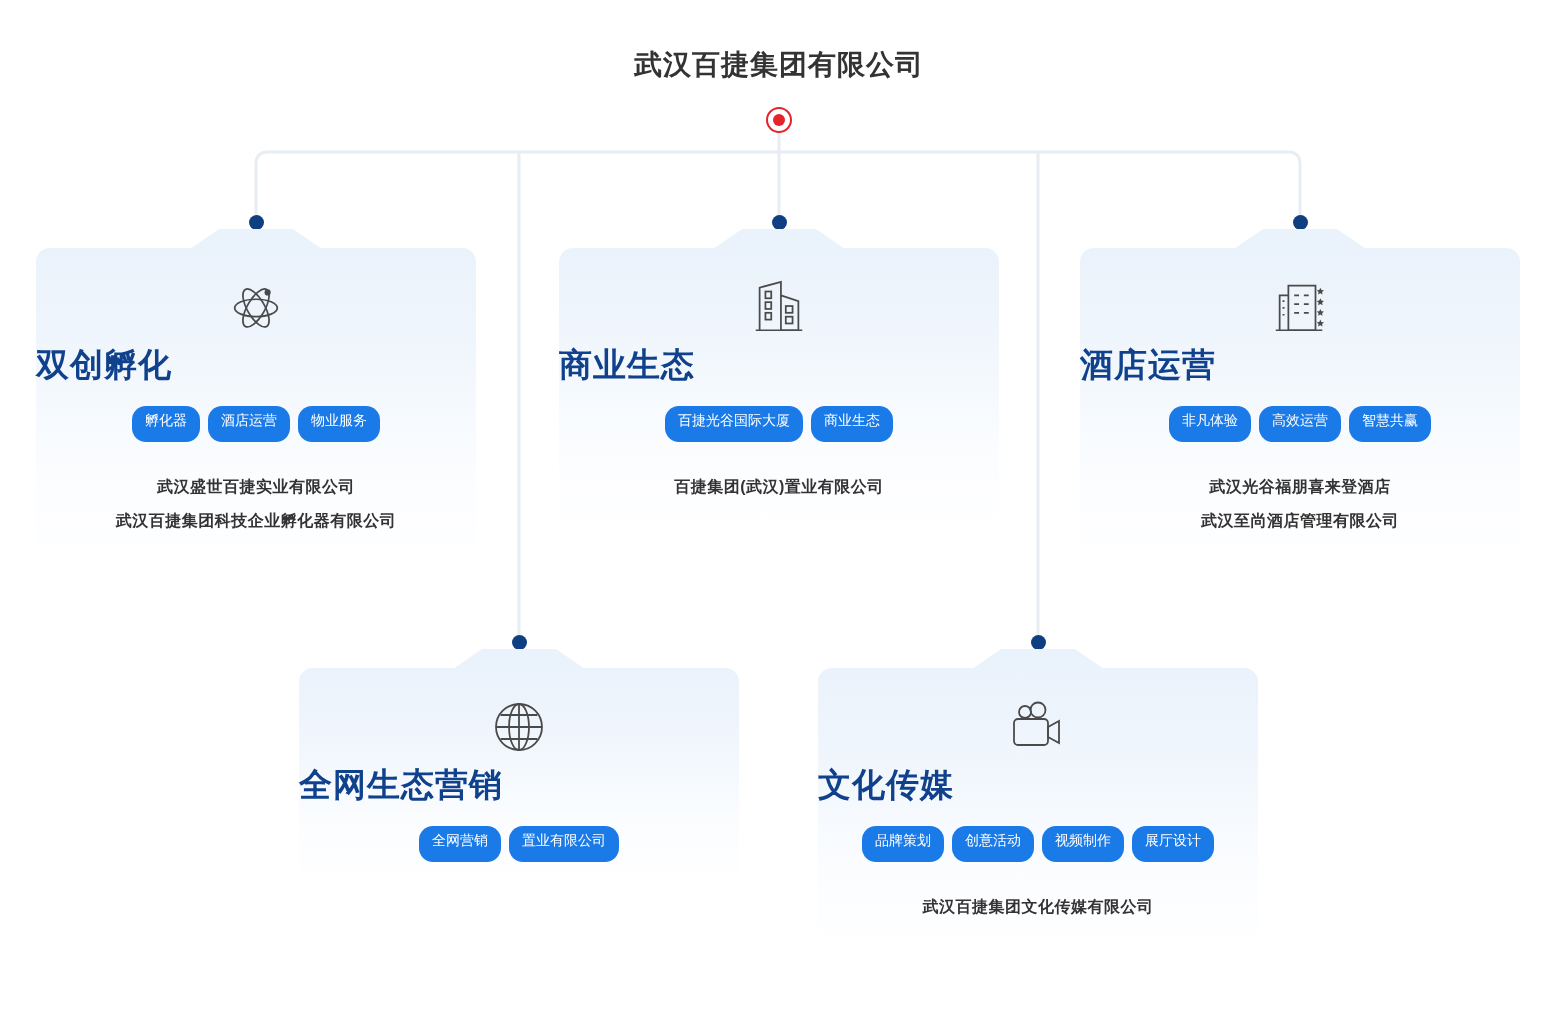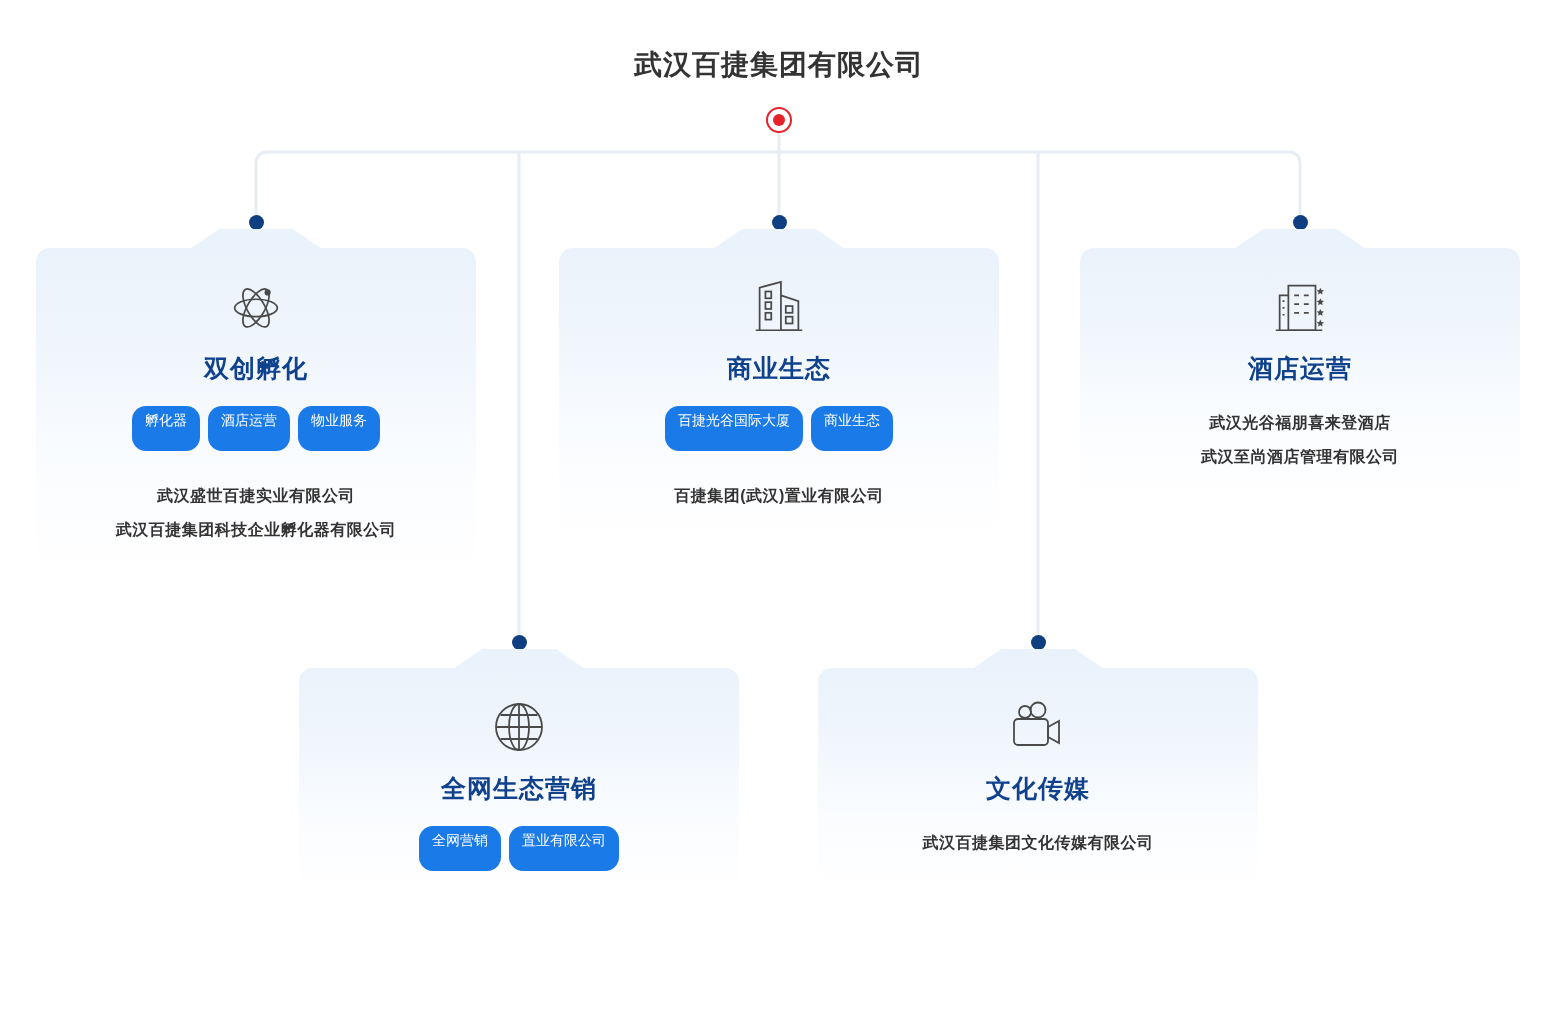--- a/index.html
+++ b/index.html
@@ -103,43 +103,44 @@
   .card-icon {
     height: 62px;
     display: flex;
     align-items: center;
     justify-content: center;
     margin-bottom: 12px;
   }
   .card-icon svg { display: block; }
 
   .card-title {
-    text-align: center;
-    font-size: 25px;
+    text-align: left;
+    font-size: 33px;
     font-weight: bold;
     color: #10418c;
     letter-spacing: 1px;
     line-height: 36px;
     margin-bottom: 20px;
+    font-family: Liberation Mono, monospace;
   }
 
   .tag-row {
     display: flex;
     flex-wrap: wrap;
     justify-content: center;
     gap: 8px;
     margin-bottom: 28px;
     padding: 0 14px;
   }
   .tag {
     background: #1a7ae8;
     color: #ffffff;
     font-size: 14px;
     line-height: 14px;
-    padding: 7px 13px 24px;
+    padding: 7px 13px 15px;
     border-radius: 14px;
     white-space: nowrap;
   }
 
   .company-list {
     text-align: center;
     padding-bottom: 34px;
   }
   .company {
     font-size: 16px;
@@ -251,20 +252,25 @@
           <path d="M50,12 l1.1,2.4 l2.6,0.3 l-1.9,1.8 l0.5,2.6 l-2.3,-1.3 l-2.3,1.3 l0.5,-2.6 l-1.9,-1.8 l2.6,-0.3 Z"></path>
           <path d="M50,23 l1.1,2.4 l2.6,0.3 l-1.9,1.8 l0.5,2.6 l-2.3,-1.3 l-2.3,1.3 l0.5,-2.6 l-1.9,-1.8 l2.6,-0.3 Z"></path>
           <path d="M50,34 l1.1,2.4 l2.6,0.3 l-1.9,1.8 l0.5,2.6 l-2.3,-1.3 l-2.3,1.3 l0.5,-2.6 l-1.9,-1.8 l2.6,-0.3 Z"></path>
           <path d="M50,45 l1.1,2.4 l2.6,0.3 l-1.9,1.8 l0.5,2.6 l-2.3,-1.3 l-2.3,1.3 l0.5,-2.6 l-1.9,-1.8 l2.6,-0.3 Z"></path>
         </g>
       </svg>
     </div>
 
     <div class="card-title">酒店运营</div>
 
+    <div class="tag-row">
+      <span class="tag">非凡体验</span>
+      <span class="tag">高效运营</span>
+      <span class="tag">智慧共赢</span>
+    </div>
 
     <div class="company-list">
       <div class="company">武汉光谷福朋喜来登酒店</div>
       <div class="company">武汉至尚酒店管理有限公司</div>
     </div>
   </div>
 
   <div class="card" style="left:299px; top:668px;">
     <div class="card-notch"></div>
 
@@ -295,19 +301,25 @@
       <svg width="58" height="56" viewBox="0 0 58 56" fill="none" stroke="#4a4a4a" stroke-width="1.8">
         <rect x="5" y="20" width="34" height="26" rx="4"></rect>
         <path d="M39,28 L50,22 L50,44 L39,38 Z"></path>
         <circle cx="16" cy="13" r="6"></circle>
         <circle cx="29" cy="11" r="7.5"></circle>
       </svg>
     </div>
 
     <div class="card-title">文化传媒</div>
 
+    <div class="tag-row">
+      <span class="tag">品牌策划</span>
+      <span class="tag">创意活动</span>
+      <span class="tag">视频制作</span>
+      <span class="tag">展厅设计</span>
+    </div>
 
     <div class="company-list">
       <div class="company">武汉百捷集团文化传媒有限公司</div>
     </div>
   </div>
 
 </div>
 
 </body></html>

